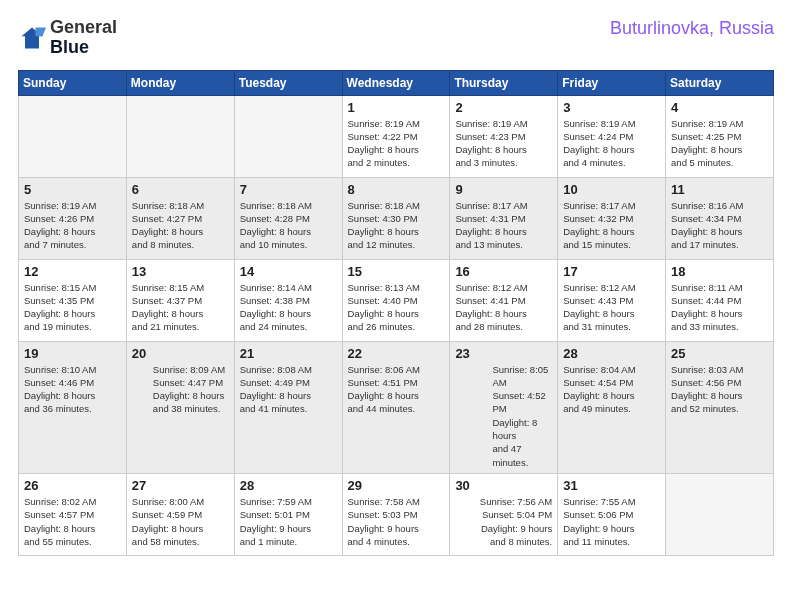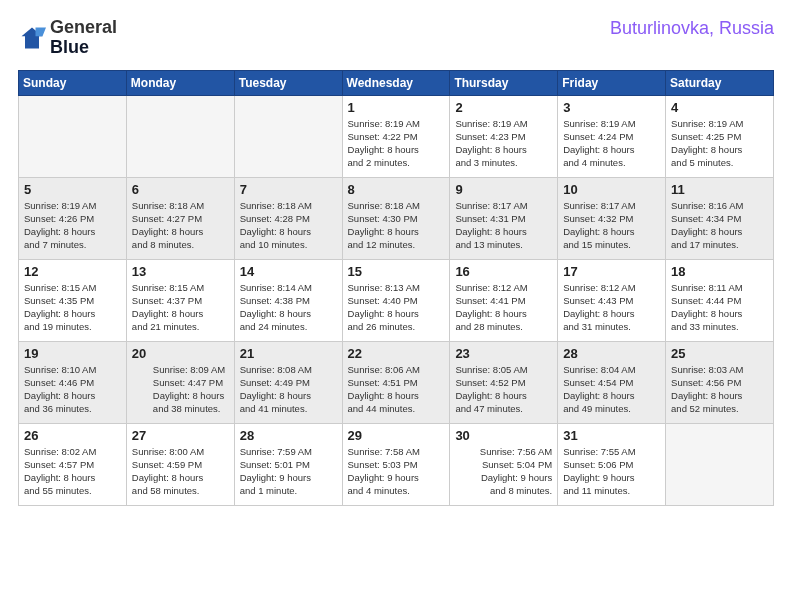--- a/index.html
+++ b/index.html
@@ -290,21 +290,21 @@
           </td>
           <td>
             <div class="day-num">22</div>
             <div class="day-info" style="white-space: pre-line;">Sunrise: 8:06 AM
 Sunset: 4:51 PM
 Daylight: 8 hours
 and 44 minutes.</div>
           </td>
           <td>
             <div class="day-num">23</div>
-            <div class="day-info" style="white-space: pre-line;">Sunrise: 8:05 AM
+            <div class="day-info" style="white-space: pre-line; margin-left: 37px;">Sunrise: 8:05 AM
 Sunset: 4:52 PM
 Daylight: 8 hours
 and 47 minutes.</div>
           </td>
           <td>
             <div class="day-num">28</div>
             <div class="day-info" style="white-space: pre-line;">Sunrise: 8:04 AM
 Sunset: 4:54 PM
 Daylight: 8 hours
 and 49 minutes.</div>

